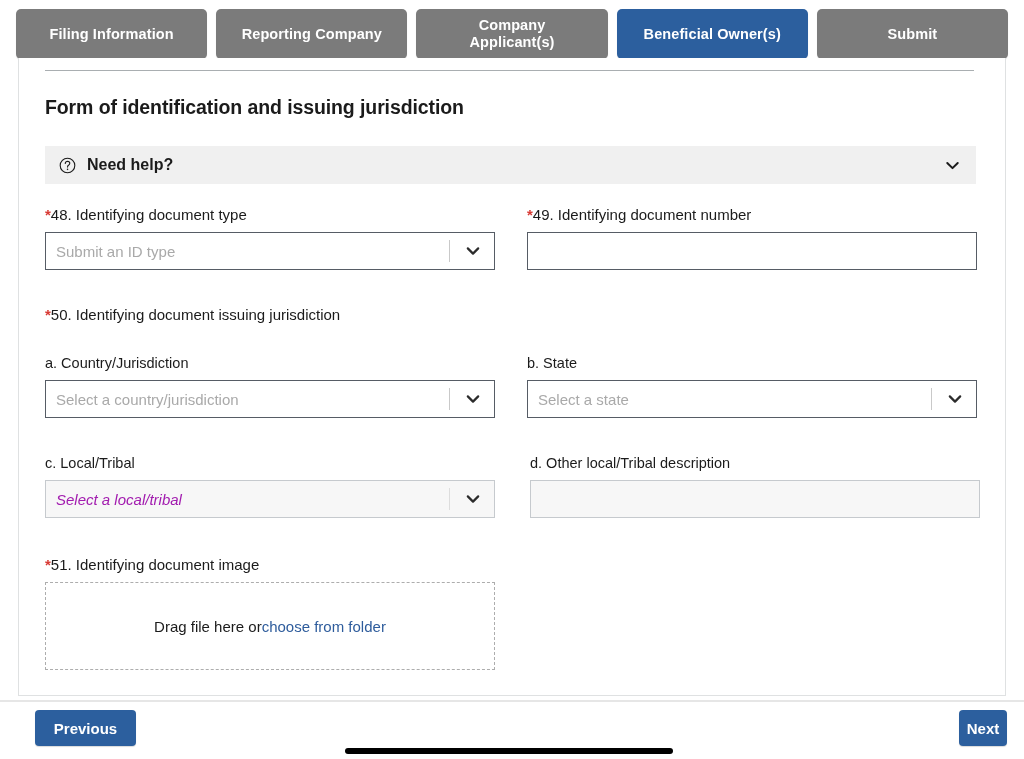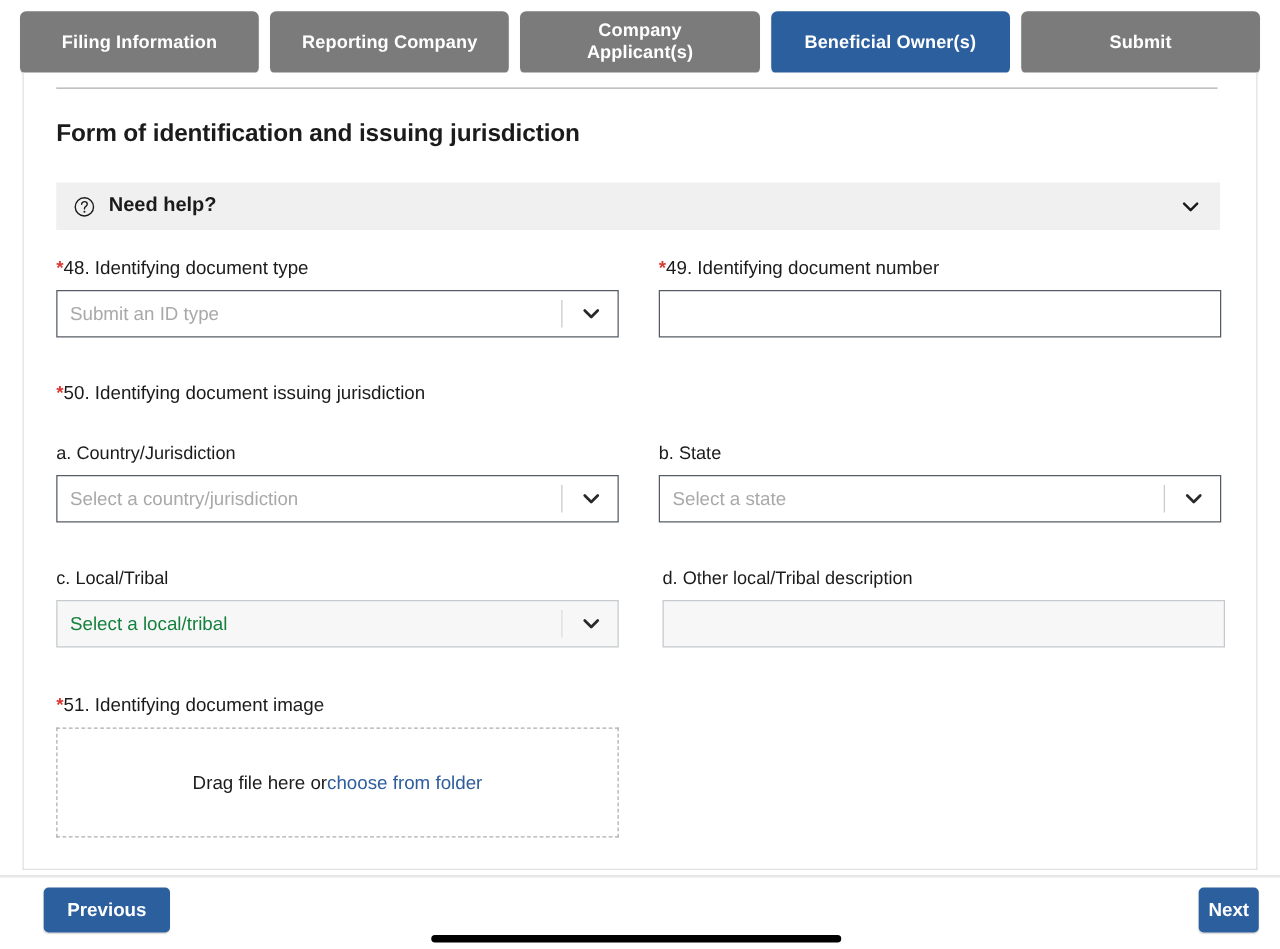--- a/index.html
+++ b/index.html
@@ -178,21 +178,21 @@
     top: 50%;
     transform: translateY(-50%);
     width: 20px;
     height: 20px;
     display: block;
   }
   .control.disabled {
     background: #f7f7f7;
     border-color: #c6cace;
   }
-  .control.disabled .placeholder { color: #15803d; }
+  .control.disabled .placeholder { color: #a21caf; font-style: italic; }
   .control.disabled .select-sep { background: #dddddd; }
 
   
   .dropzone {
     width: 450px;
     height: 88px;
     border: 1px dashed #adadad;
     display: flex;
     align-items: center;
     justify-content: center;

